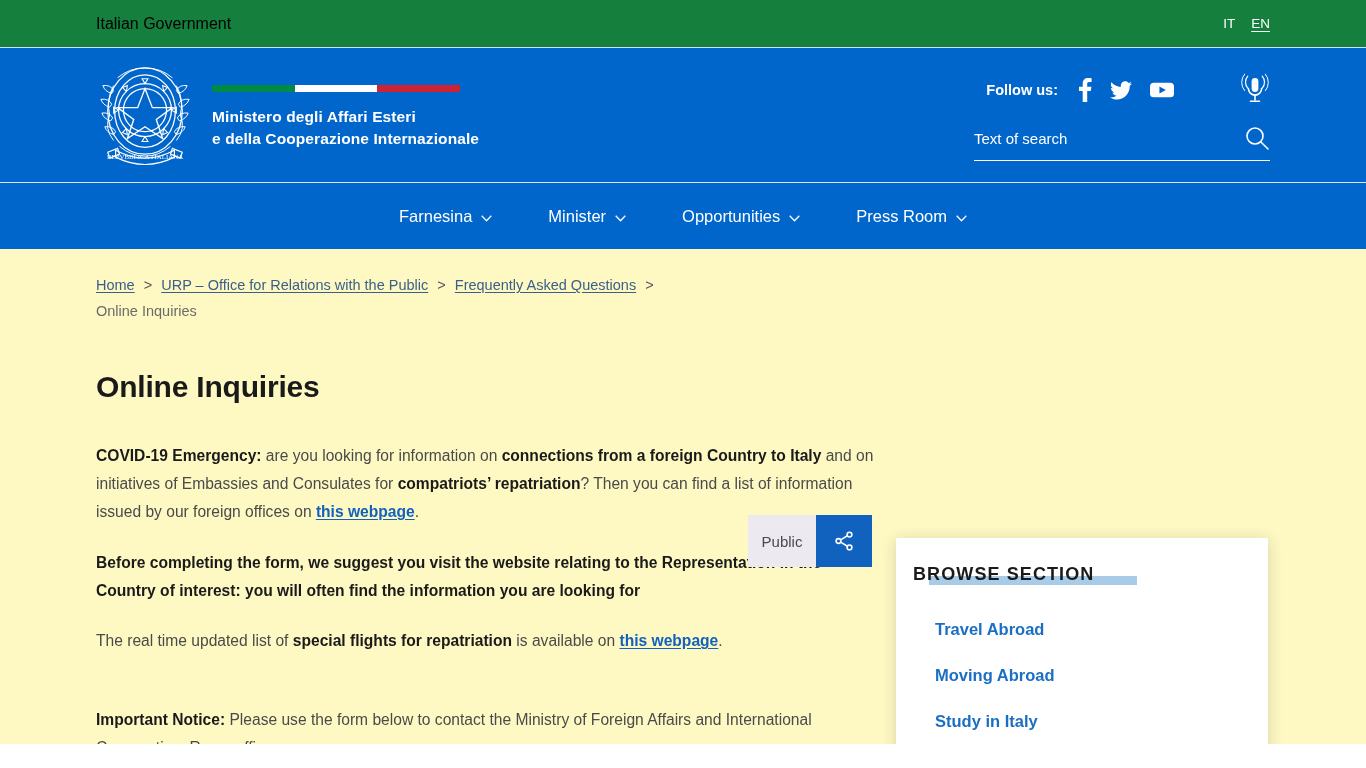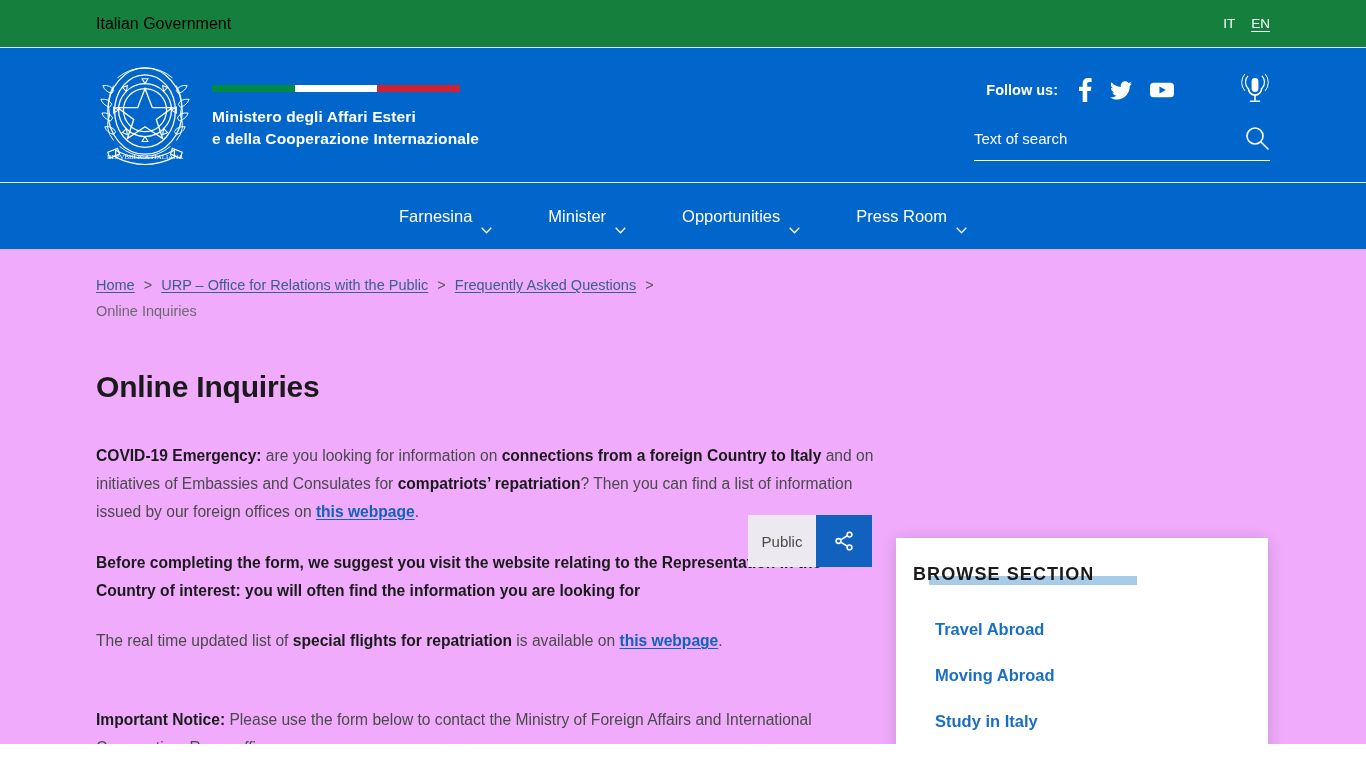--- a/index.html
+++ b/index.html
@@ -125,36 +125,36 @@
     display: flex;
     align-items: center;
     justify-content: center;
   }
   .nav-list { display: flex; align-items: center; gap: 0; }
   .nav-item {
     color: #ffffff;
     font-size: 16.5px;
     padding: 0 28px;
     display: flex;
-    align-items: flex-end;
+    align-items: flex-start;
     gap: 9px;
     cursor: pointer;
     white-space: nowrap;
   }
   .caret {
     width: 11px; height: 7px;
     display: inline-block;
   }
 
   
   .page {
     position: relative;
     width: 1366px;
     height: 495px;
-    background: #f0abfc;
+    background: #fef9c3;
     overflow: hidden;
   }
 
   .content-col {
     position: absolute;
     left: 96px;
     top: 24px;
     width: 782px;
   }
 

